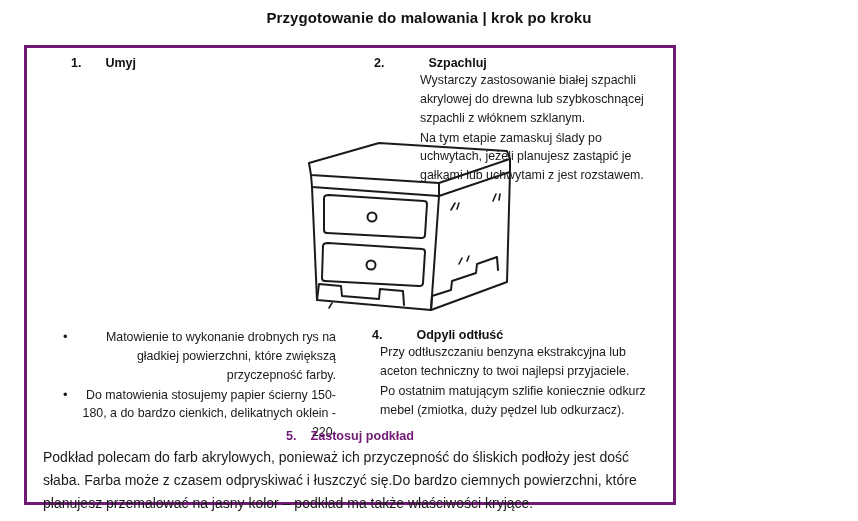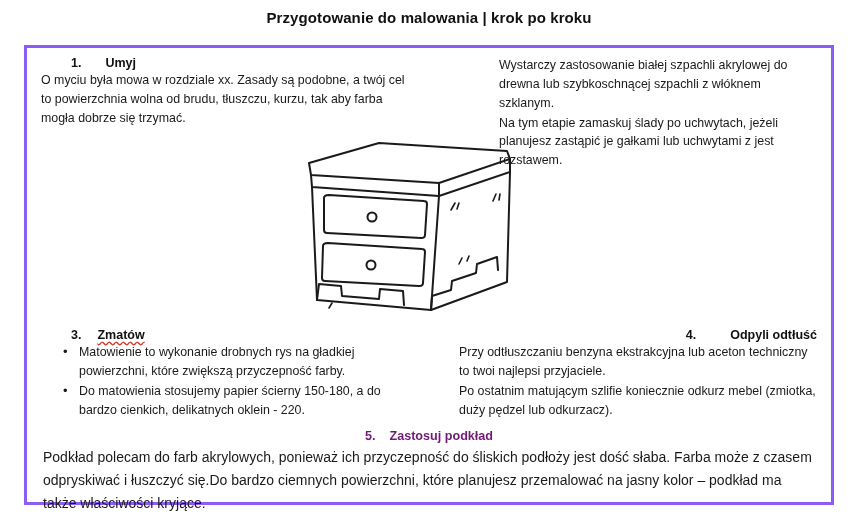--- a/index.html
+++ b/index.html
@@ -22,23 +22,23 @@
     font-size: 15px;
     letter-spacing: 0.1px;
     padding-top: 9px;
     color: #111111;
   }
 
   .doc-box {
     position: absolute;
     left: 24px;
     top: 45px;
-    width: 810px;
+    width: 652px;
     height: 460px;
-    border: 3px solid #8b5cf6;
+    border: 3px solid #701a75;
     box-sizing: border-box;
     background: #ffffff;
   }
 
   .cols {
     display: flex;
     width: 100%;
   }
   .col {
     box-sizing: border-box;
@@ -53,21 +53,21 @@
     margin: 0 0 1px 0;
     white-space: nowrap;
   }
   .step-num   { display: inline-block; }
   .head-pad-1 { padding-left: 30px; }
   .head-pad-1 .gap { display: inline-block; width: 24px; }
   .head-pad-2 { padding-left: 10px; }
   .head-pad-2 .gap { display: inline-block; width: 44px; }
   .head-pad-3 { padding-left: 30px; }
   .head-pad-3 .gap { display: inline-block; width: 16px; }
-  .head-pad-4 { padding-left: 8px; text-align: right; }
+  .head-pad-4 { padding-left: 8px; }
   .head-pad-4 .gap { display: inline-block; width: 34px; }
 
   .spell-error {
     text-decoration: underline wavy #d93025;
     text-decoration-skip-ink: none;
     text-underline-offset: 2px;
   }
 
   p.body-text {
     font-size: 12.4px;
@@ -86,20 +86,21 @@
     margin: 0;
     padding-left: 38px;
     list-style: none;
   }
   ul.bullets li {
     font-size: 12.4px;
     line-height: 1.52;
     position: relative;
     margin-bottom: 1px;
     color: #1a1a1a;
+    text-align: right;
   }
   ul.bullets li::before {
     content: "\2022";
     position: absolute;
     left: -16px;
     top: -1px;
     font-size: 13px;
     color: #1a1a1a;
   }
 
@@ -151,24 +152,26 @@
 <div class="page-title">Przygotowanie do malowania | krok po kroku</div>
 
 <div class="doc-box">
 
   <div class="cols">
 
     <div class="col col-left">
       <div class="step-head head-pad-1">
         <span class="step-num">1.</span><span class="gap"></span><span>Umyj</span>
       </div>
-      <p class="body-text">O myciu była mowa w rozdziale xx. Zasady są podobne,  a twój cel to powierzchnia  wolna od brudu, tłuszczu, kurzu, tak aby farba mogła dobrze się trzymać.</p>
     </div>
 
     <div class="col col-right">
+      <div class="step-head head-pad-2">
+        <span class="step-num">2.</span><span class="gap"></span><span>Szpachluj</span>
+      </div>
       <p class="body-text indent">Wystarczy zastosowanie białej szpachli akrylowej  do drewna lub szybkoschnącej szpachli z włóknem szklanym.</p>
       <p class="body-text indent-sm" style="margin-left:56px">Na tym etapie zamaskuj ślady po uchwytach,  jeżeli planujesz zastąpić je gałkami lub uchwytami  z jest rozstawem.</p>
     </div>
 
   </div>
 
   <div class="illustration">
     <svg width="236" height="182" viewBox="0 0 236 182" xmlns="http://www.w3.org/2000/svg" fill="none" stroke="#1a1a1a" stroke-width="2" stroke-linecap="round" stroke-linejoin="round">
 
       <path d="M30 33 L100 13 L228 21 L231 29 L160 53 L32 45 Z"></path>
@@ -199,23 +202,20 @@
       <path d="M180 134 L183 128" stroke-width="1.6"></path>
       <path d="M188 131 L190 126" stroke-width="1.6"></path>
       <path d="M50 178 L53 173" stroke-width="1.6"></path>
     </svg>
   </div>
 
   <div class="row-lower">
     <div class="cols">
 
       <div class="col col-left">
-        <div class="step-head head-pad-3">
-          <span class="step-num">3.</span><span class="gap"></span><span class="spell-error">Zmatów</span>
-        </div>
         <ul class="bullets">
           <li>Matowienie to wykonanie  drobnych  rys na gładkiej powierzchni,  które zwiększą przyczepność farby.</li>
           <li>Do matowienia stosujemy papier ścierny 150-180, a do bardzo cienkich, delikatnych  oklein - 220.</li>
         </ul>
       </div>
 
       <div class="col col-right">
         <div class="step-head head-pad-4">
           <span class="step-num">4.</span><span class="gap"></span><span>Odpyli odtłuść</span>
         </div>

